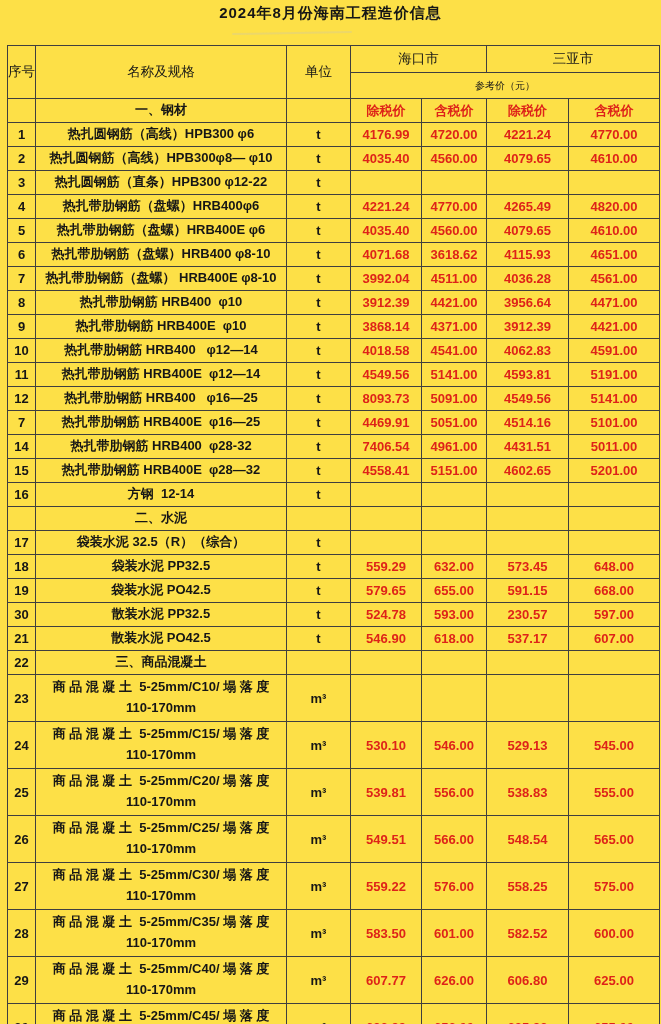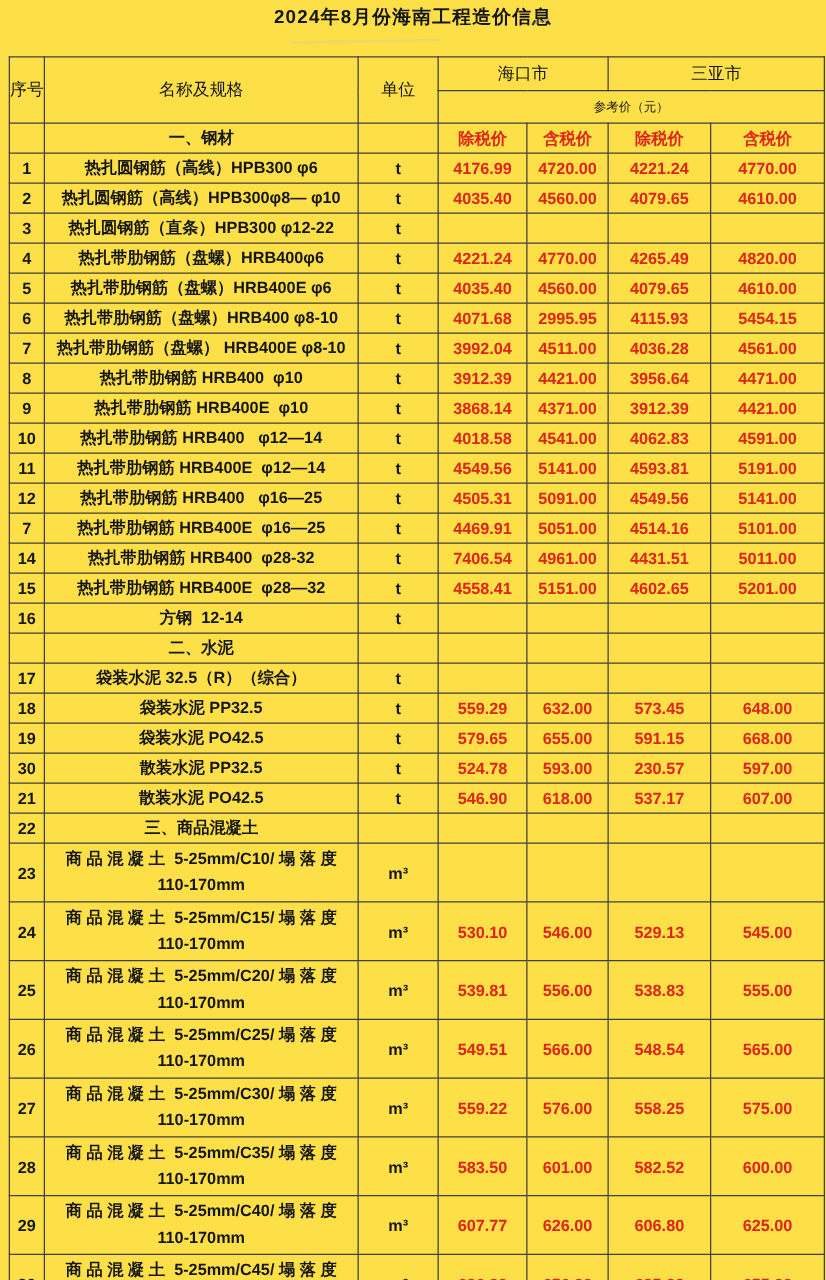--- a/index.html
+++ b/index.html
@@ -138,23 +138,23 @@
           <td class="val">4035.40</td>
           <td class="val">4560.00</td>
           <td class="val">4079.65</td>
           <td class="val">4610.00</td>
         </tr>
         <tr class="drow">
           <td class="no">6</td>
           <td class="name">热扎带肋钢筋（盘螺）HRB400 φ8-10</td>
           <td class="unit">t</td>
           <td class="val">4071.68</td>
-          <td class="val">2995.95</td>
+          <td class="val">3618.62</td>
           <td class="val">4115.93</td>
-          <td class="val">5454.15</td>
+          <td class="val">4651.00</td>
         </tr>
         <tr class="drow">
           <td class="no">7</td>
           <td class="name">热扎带肋钢筋（盘螺） HRB400E φ8-10</td>
           <td class="unit">t</td>
           <td class="val">3992.04</td>
           <td class="val">4511.00</td>
           <td class="val">4036.28</td>
           <td class="val">4561.00</td>
         </tr>
@@ -191,21 +191,21 @@
           <td class="unit">t</td>
           <td class="val">4549.56</td>
           <td class="val">5141.00</td>
           <td class="val">4593.81</td>
           <td class="val">5191.00</td>
         </tr>
         <tr class="drow">
           <td class="no">12</td>
           <td class="name">热扎带肋钢筋 HRB400   φ16—25</td>
           <td class="unit">t</td>
-          <td class="val">4505.31</td>
+          <td class="val">8093.73</td>
           <td class="val">5091.00</td>
           <td class="val">4549.56</td>
           <td class="val">5141.00</td>
         </tr>
         <tr class="drow">
           <td class="no">7</td>
           <td class="name">热扎带肋钢筋 HRB400E  φ16—25</td>
           <td class="unit">t</td>
           <td class="val">4469.91</td>
           <td class="val">5051.00</td>

